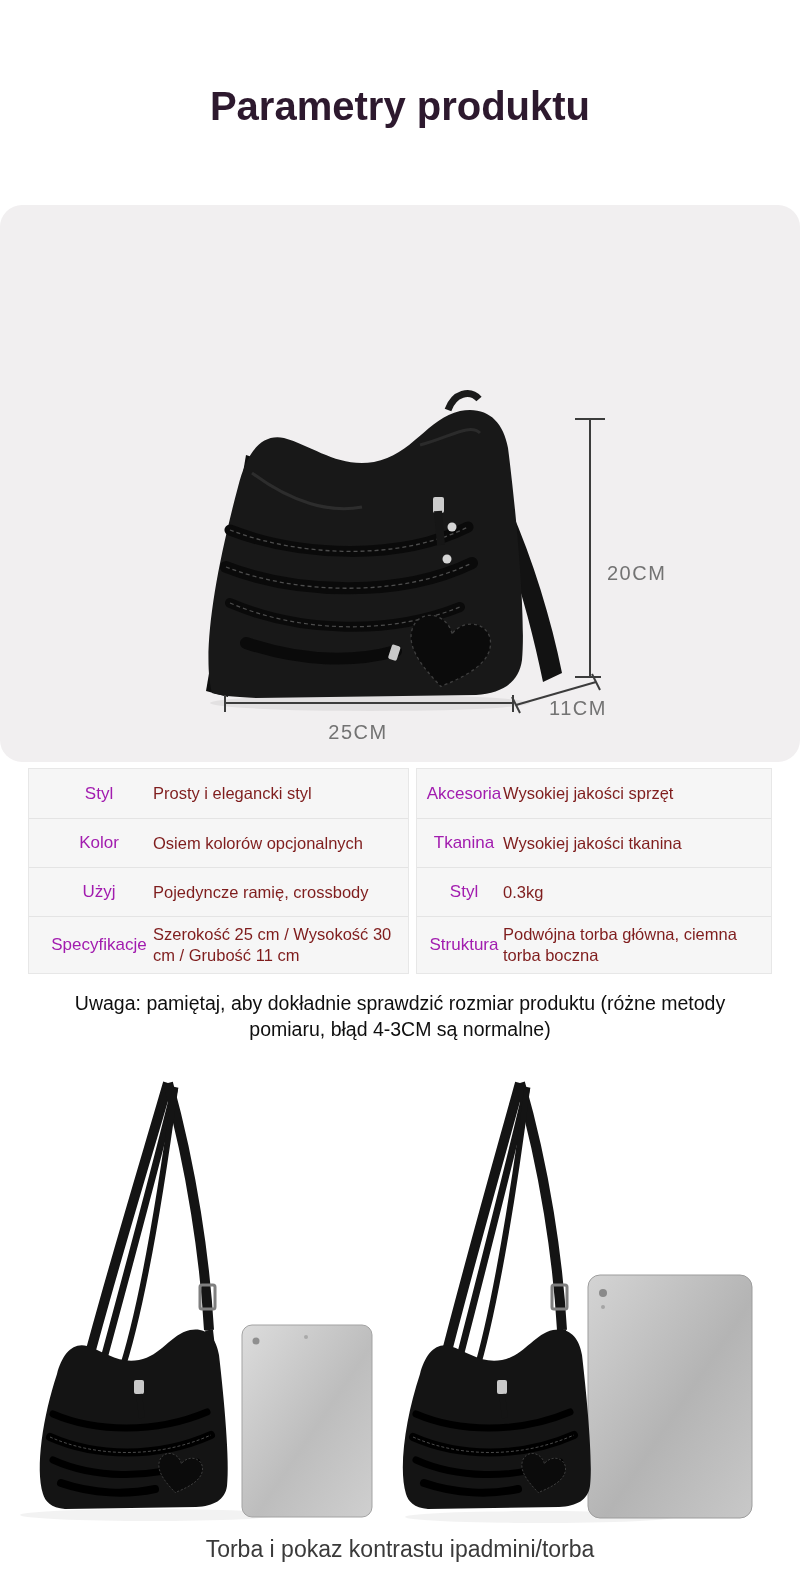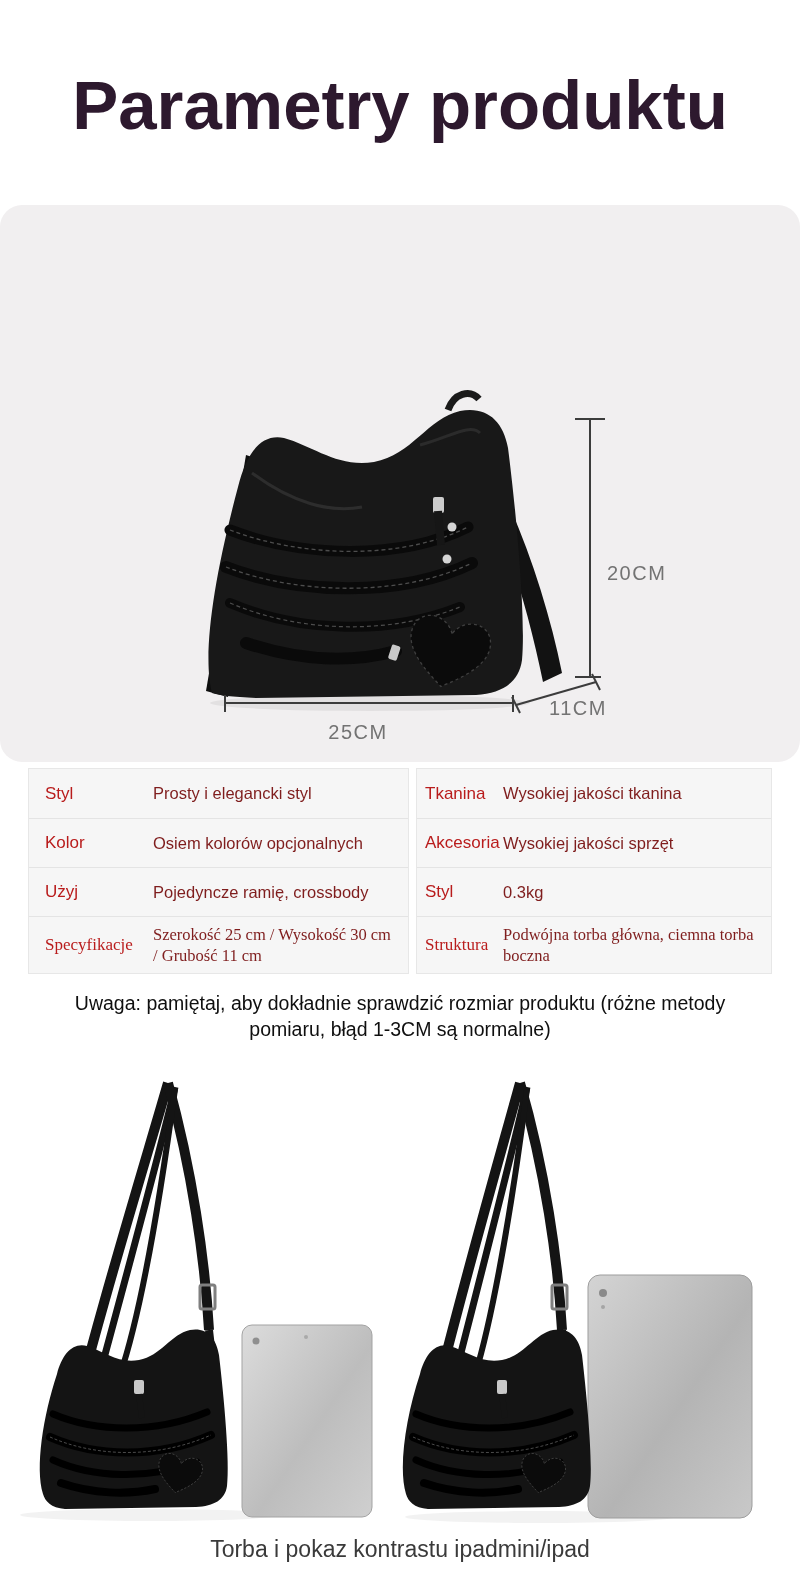--- a/index.html
+++ b/index.html
@@ -2,40 +2,40 @@
 <html><head>
 <meta charset="utf-8">
 <style>
   html,body{margin:0;padding:0;background:#ffffff;}
   .page{width:800px;height:1581px;overflow:hidden;background:#ffffff;position:relative;
         font-family:"Liberation Sans", sans-serif;}
 
   
   .header{height:205px;background:#ffffff;}
   .page-title{margin:0;padding-top:76px;text-align:center;
-              font-size:69px;font-weight:700;color:#2d192e;line-height:60px;}
+              font-size:40px;font-weight:700;color:#2d192e;line-height:60px;}
 
   
   .photo-section{height:557px;background:#f1eff0;position:relative;border-radius:22px;}
   .photo-section svg{position:absolute;left:0;top:0;}
   .dim-text{fill:#737373;font-size:20px;letter-spacing:1.5px;font-family:"Liberation Sans",sans-serif;}
 
   
   .spec-section{height:283px;background:#ffffff;padding-top:6px;box-sizing:border-box;}
   .tables{display:flex;margin:0 28px;gap:7px;}
   .spec-table{background:#f6f6f6;border:1px solid #e7e7e7;box-sizing:border-box;}
   .spec-table.left{width:381px;}
   .spec-table.right{width:356px;}
   .spec-row{display:flex;align-items:center;min-height:49px;box-sizing:border-box;
             border-top:1px solid #e4e4e4;}
   .spec-row:first-child{border-top:none;}
-  .spec-row.tall{min-height:57px;font-family:Liberation Serif, serif;}
+  .spec-row.tall{min-height:57px;}
   .spec-table.left  .spec-row{padding:4px 12px 4px 16px;}
   .spec-table.right .spec-row{padding:4px 10px 4px 8px;}
-  .spec-label{color:#b91c1c;font-size:17px;flex-shrink:0;}
+  .spec-label{color:#a21caf;font-size:17px;flex-shrink:0;text-align:center;}
   .spec-table.left  .spec-label{width:108px;}
   .spec-table.right .spec-label{width:78px;}
   .spec-value{flex:1;color:#7f1d1d;font-size:16.5px;line-height:21px;}
 
   .note{max-width:700px;margin:16px auto 0 auto;text-align:center;
         color:#0f0f0f;font-size:19.5px;line-height:26px;}
 
   
   .compare-section{height:480px;background:#ffffff;display:flex;}
   .compare-fig{width:400px;height:480px;position:relative;}
@@ -120,38 +120,38 @@
           <div class="spec-label">Użyj</div>
           <div class="spec-value">Pojedyncze ramię, crossbody</div>
         </div>
         <div class="spec-row tall">
           <div class="spec-label">Specyfikacje</div>
           <div class="spec-value">Szerokość 25 cm / Wysokość 30 cm / Grubość 11 cm</div>
         </div>
       </div>
       <div class="spec-table right">
         <div class="spec-row">
+          <div class="spec-label">Akcesoria</div>
+          <div class="spec-value">Wysokiej jakości sprzęt</div>
+        </div>
+        <div class="spec-row">
           <div class="spec-label">Tkanina</div>
           <div class="spec-value">Wysokiej jakości tkanina</div>
-        </div>
-        <div class="spec-row">
-          <div class="spec-label">Akcesoria</div>
-          <div class="spec-value">Wysokiej jakości sprzęt</div>
         </div>
         <div class="spec-row">
           <div class="spec-label">Styl</div>
           <div class="spec-value">0.3kg</div>
         </div>
         <div class="spec-row tall">
           <div class="spec-label">Struktura</div>
           <div class="spec-value">Podwójna torba główna, ciemna torba boczna</div>
         </div>
       </div>
     </div>
-    <p class="note">Uwaga: pamiętaj, aby dokładnie sprawdzić rozmiar produktu (różne metody pomiaru, błąd 1-3CM są normalne)</p>
+    <p class="note">Uwaga: pamiętaj, aby dokładnie sprawdzić rozmiar produktu (różne metody pomiaru, błąd 4-3CM są normalne)</p>
   </div>
 
   <div class="compare-section">
 
     <div class="compare-fig">
       <svg width="400" height="480" viewBox="0 0 400 480">
         <defs>
           <linearGradient id="tabG1" x1="0" y1="0" x2="1" y2="1">
             <stop offset="0" stop-color="#dcdcdc"></stop>
               <stop offset="0.55" stop-color="#bdbdbd"></stop>
@@ -221,15 +221,15 @@
           <rect x="101" y="82" width="10" height="14" rx="2" fill="#c9c9c9"></rect>
           <path d="M106,96 L109,120" stroke="#141414" stroke-width="6"></path>
           <g transform="translate(150,158) rotate(12) scale(0.55)">
             <path d="M0,14 C-10,-6 -38,-4 -40,18 C-42,40 -14,58 0,68 C14,58 42,40 40,18 C38,-4 10,-6 0,14 Z" fill="#0b0b0b" stroke="#3f3f3f" stroke-width="1.6" stroke-dasharray="4,3"></path>
           </g>
         </g>
       </svg>
     </div>
   </div>
 
-  <p class="caption">Torba i pokaz kontrastu ipadmini/ipad</p>
+  <p class="caption">Torba i pokaz kontrastu ipadmini/torba</p>
 
 </div>
 
 </body></html>

